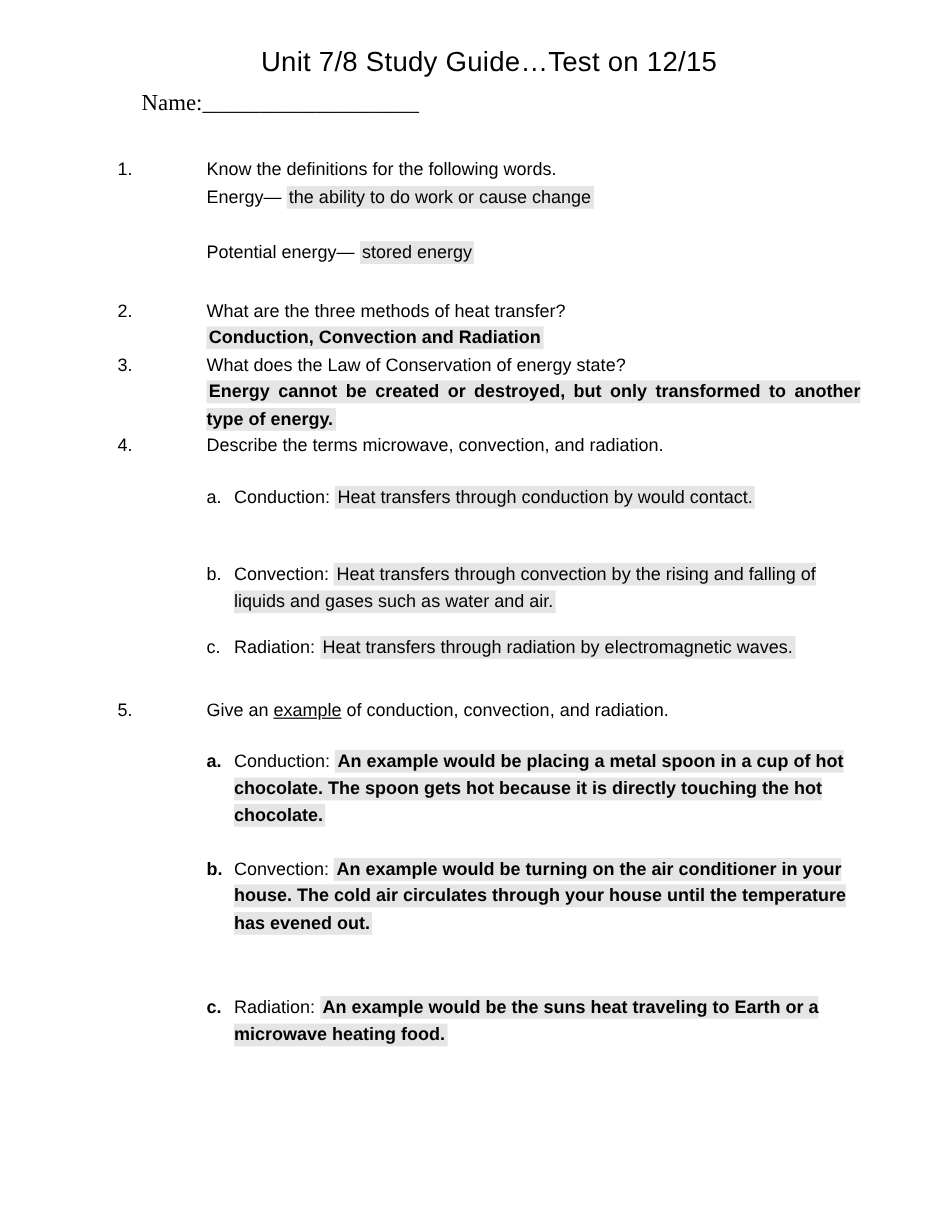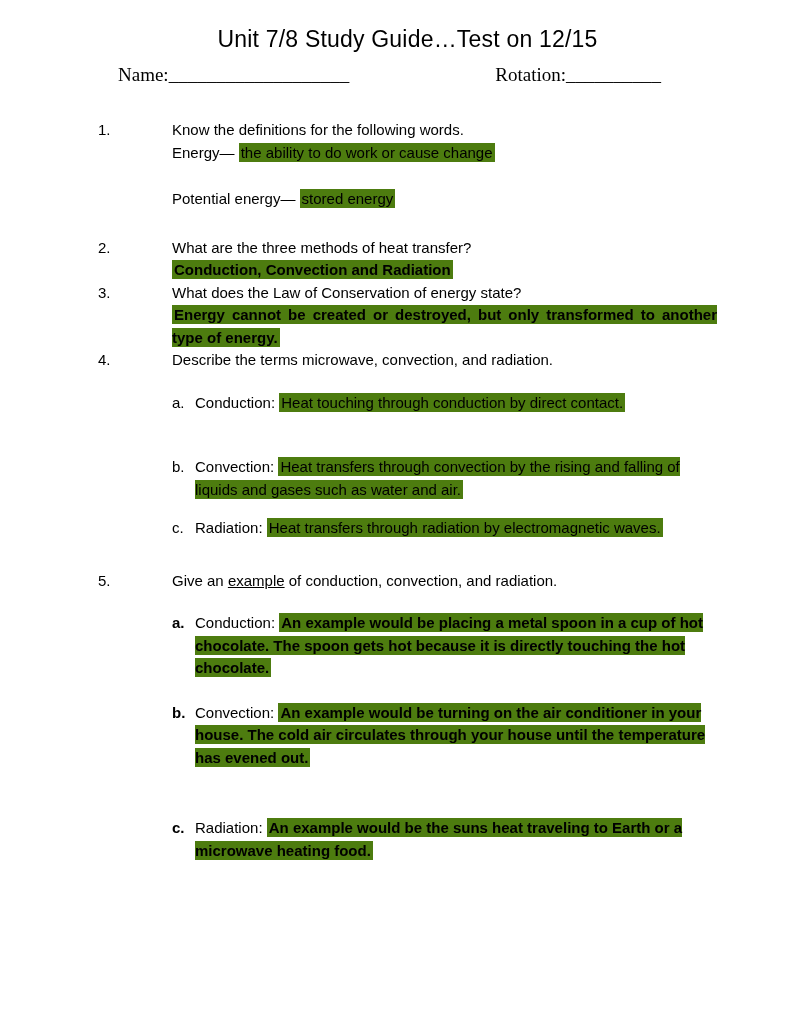--- a/index.html
+++ b/index.html
@@ -6,42 +6,42 @@
   html, body { background: #ffffff; }
   body {
     width: 791px;
     height: 1024px;
     font-family: "Liberation Sans", sans-serif;
     font-size: 15px;
     line-height: 1.5;
     color: #000000;
     overflow: hidden;
   }
-  .page { padding: 22px 74px 0 98px; }
+  .page { padding: 34px 74px 0 98px; }
 
   .title {
     font-size: 23px;
     font-weight: normal;
     text-align: center;
     letter-spacing: 0.2px;
     margin-bottom: 4px;
   }
   .name-row {
     display: flex;
     justify-content: space-between;
     font-family: "Liberation Serif", serif;
     font-size: 19px;
     margin: 0 56px 30px 20px;
   }
 
   .q { display: flex; align-items: flex-start; }
   .num { width: 27px; flex-shrink: 0; }
   .q-body { flex: 1; margin-left: 47px; }
 
-  .hl { background: #4d7c0f; padding: 1px 2px; }
+  .hl { background: #e5e5e5; padding: 1px 2px; }
   .b { font-weight: bold; }
   .u { text-decoration: underline; }
   .just { text-align: justify; }
 
   .def { margin-top: 24px; }
   .def.first { margin-top: 0; }
 
   .q1 { margin-bottom: 26px; }
   .q4 { margin-bottom: 30px; }
 
@@ -59,21 +59,20 @@
 </style>
 </head>
 <body>
 
 <div class="page">
 
   <h1 class="title">Unit 7/8 Study Guide…Test on 12/15</h1>
 
   <div class="name-row">
     <span><span>Name:</span><span>___________________</span></span>
-    <span><span>Rotation:</span><span>__________</span></span>
   </div>
 
   <div class="q q1">
     <span class="num">1.</span>
     <div class="q-body">
       <div>Know the definitions for the following words.</div>
       <div class="def first">
         <span>Energy—</span>
         <span class="hl">the ability to do work or cause change</span>
       </div>
@@ -106,21 +105,21 @@
 
   <div class="q q4">
     <span class="num">4.</span>
     <div class="q-body">
       <div>Describe the terms microwave, convection, and radiation.</div>
 
       <div class="sub sub-a">
         <span class="letter">a.</span>
         <div class="sub-body">
           <span>Conduction:</span>
-          <span class="hl">Heat touching through conduction by direct contact.</span>
+          <span class="hl">Heat transfers through conduction by would contact.</span>
         </div>
       </div>
 
       <div class="sub sub-b">
         <span class="letter">b.</span>
         <div class="sub-body">
           <span>Convection:</span>
           <span class="hl">Heat transfers through convection by the rising and falling of liquids and gases such as water and air.</span>
         </div>
       </div>

